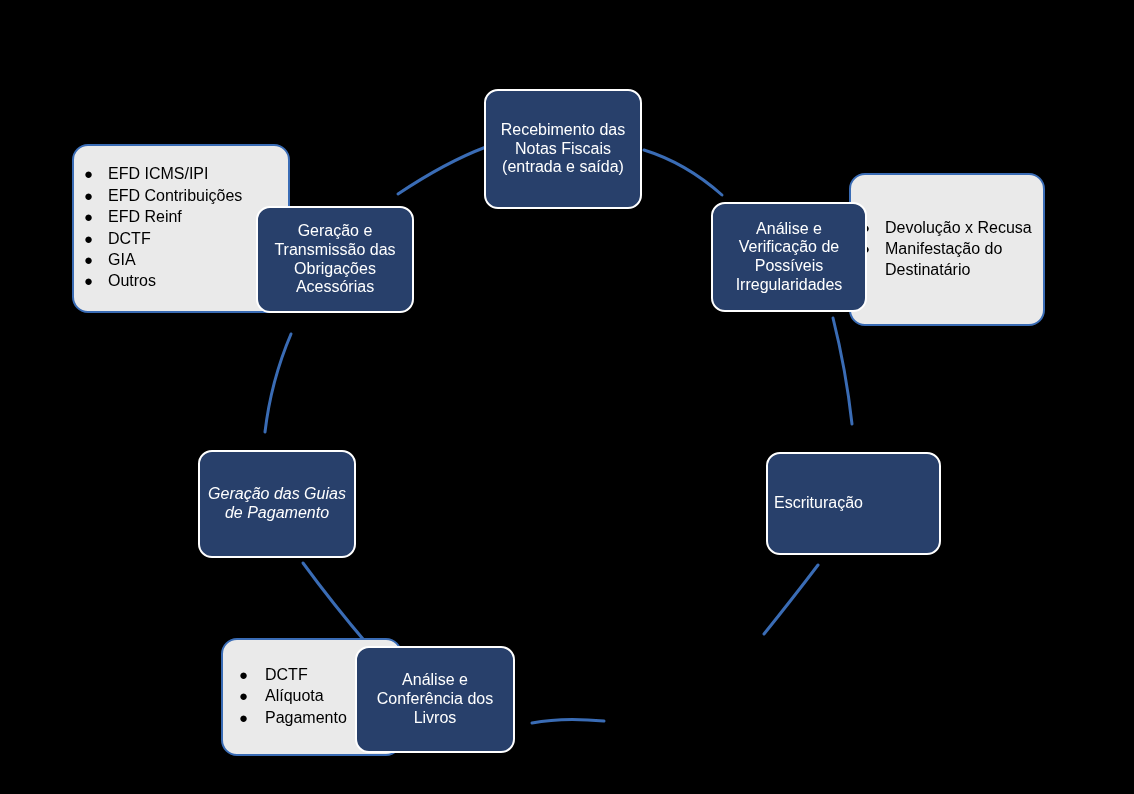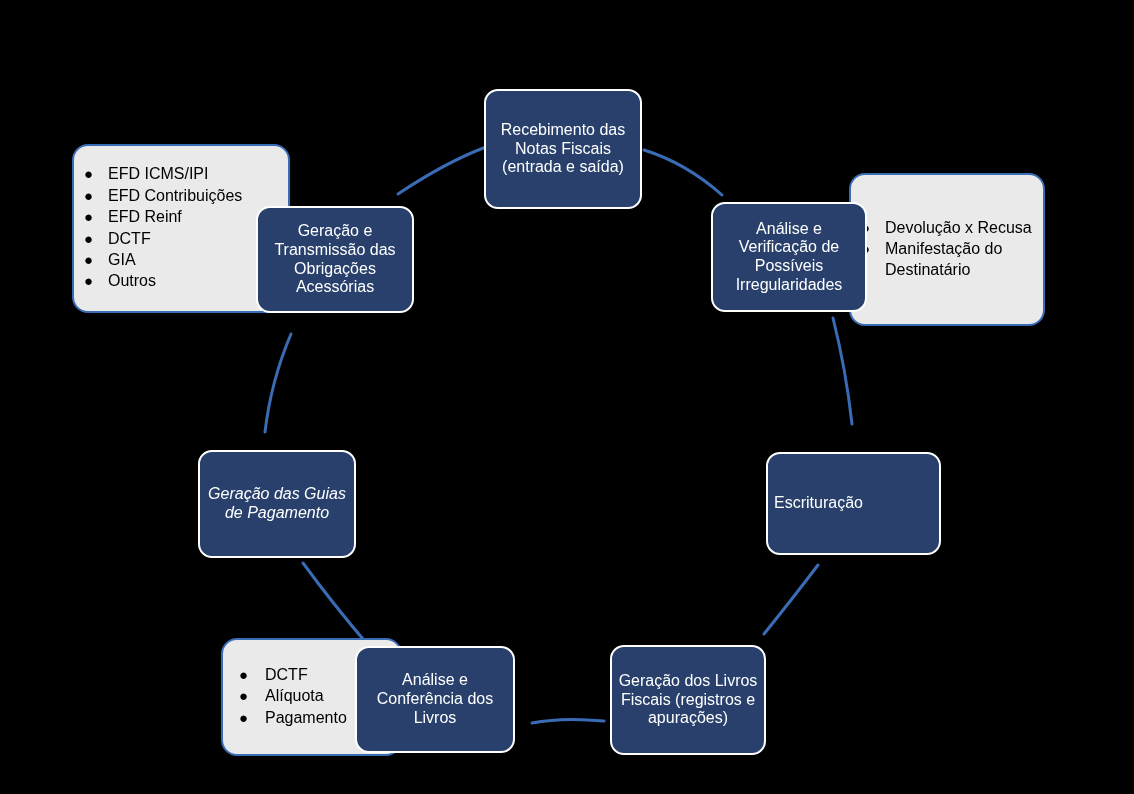--- a/index.html
+++ b/index.html
@@ -118,17 +118,14 @@
   </div>
 
   <div class="node" id="n-escrituracao">
     <span>Escrituração</span>
   </div>
 
   <div class="node" id="n-analise-livros">
     <span>Análise e Conferência dos Livros</span>
   </div>
 
-  <div class="node" id="n-livros-fiscais">
-    <span>Geração dos Livros Fiscais (registros e apurações)</span>
-  </div>
 
 </div>
 
 </body></html>

